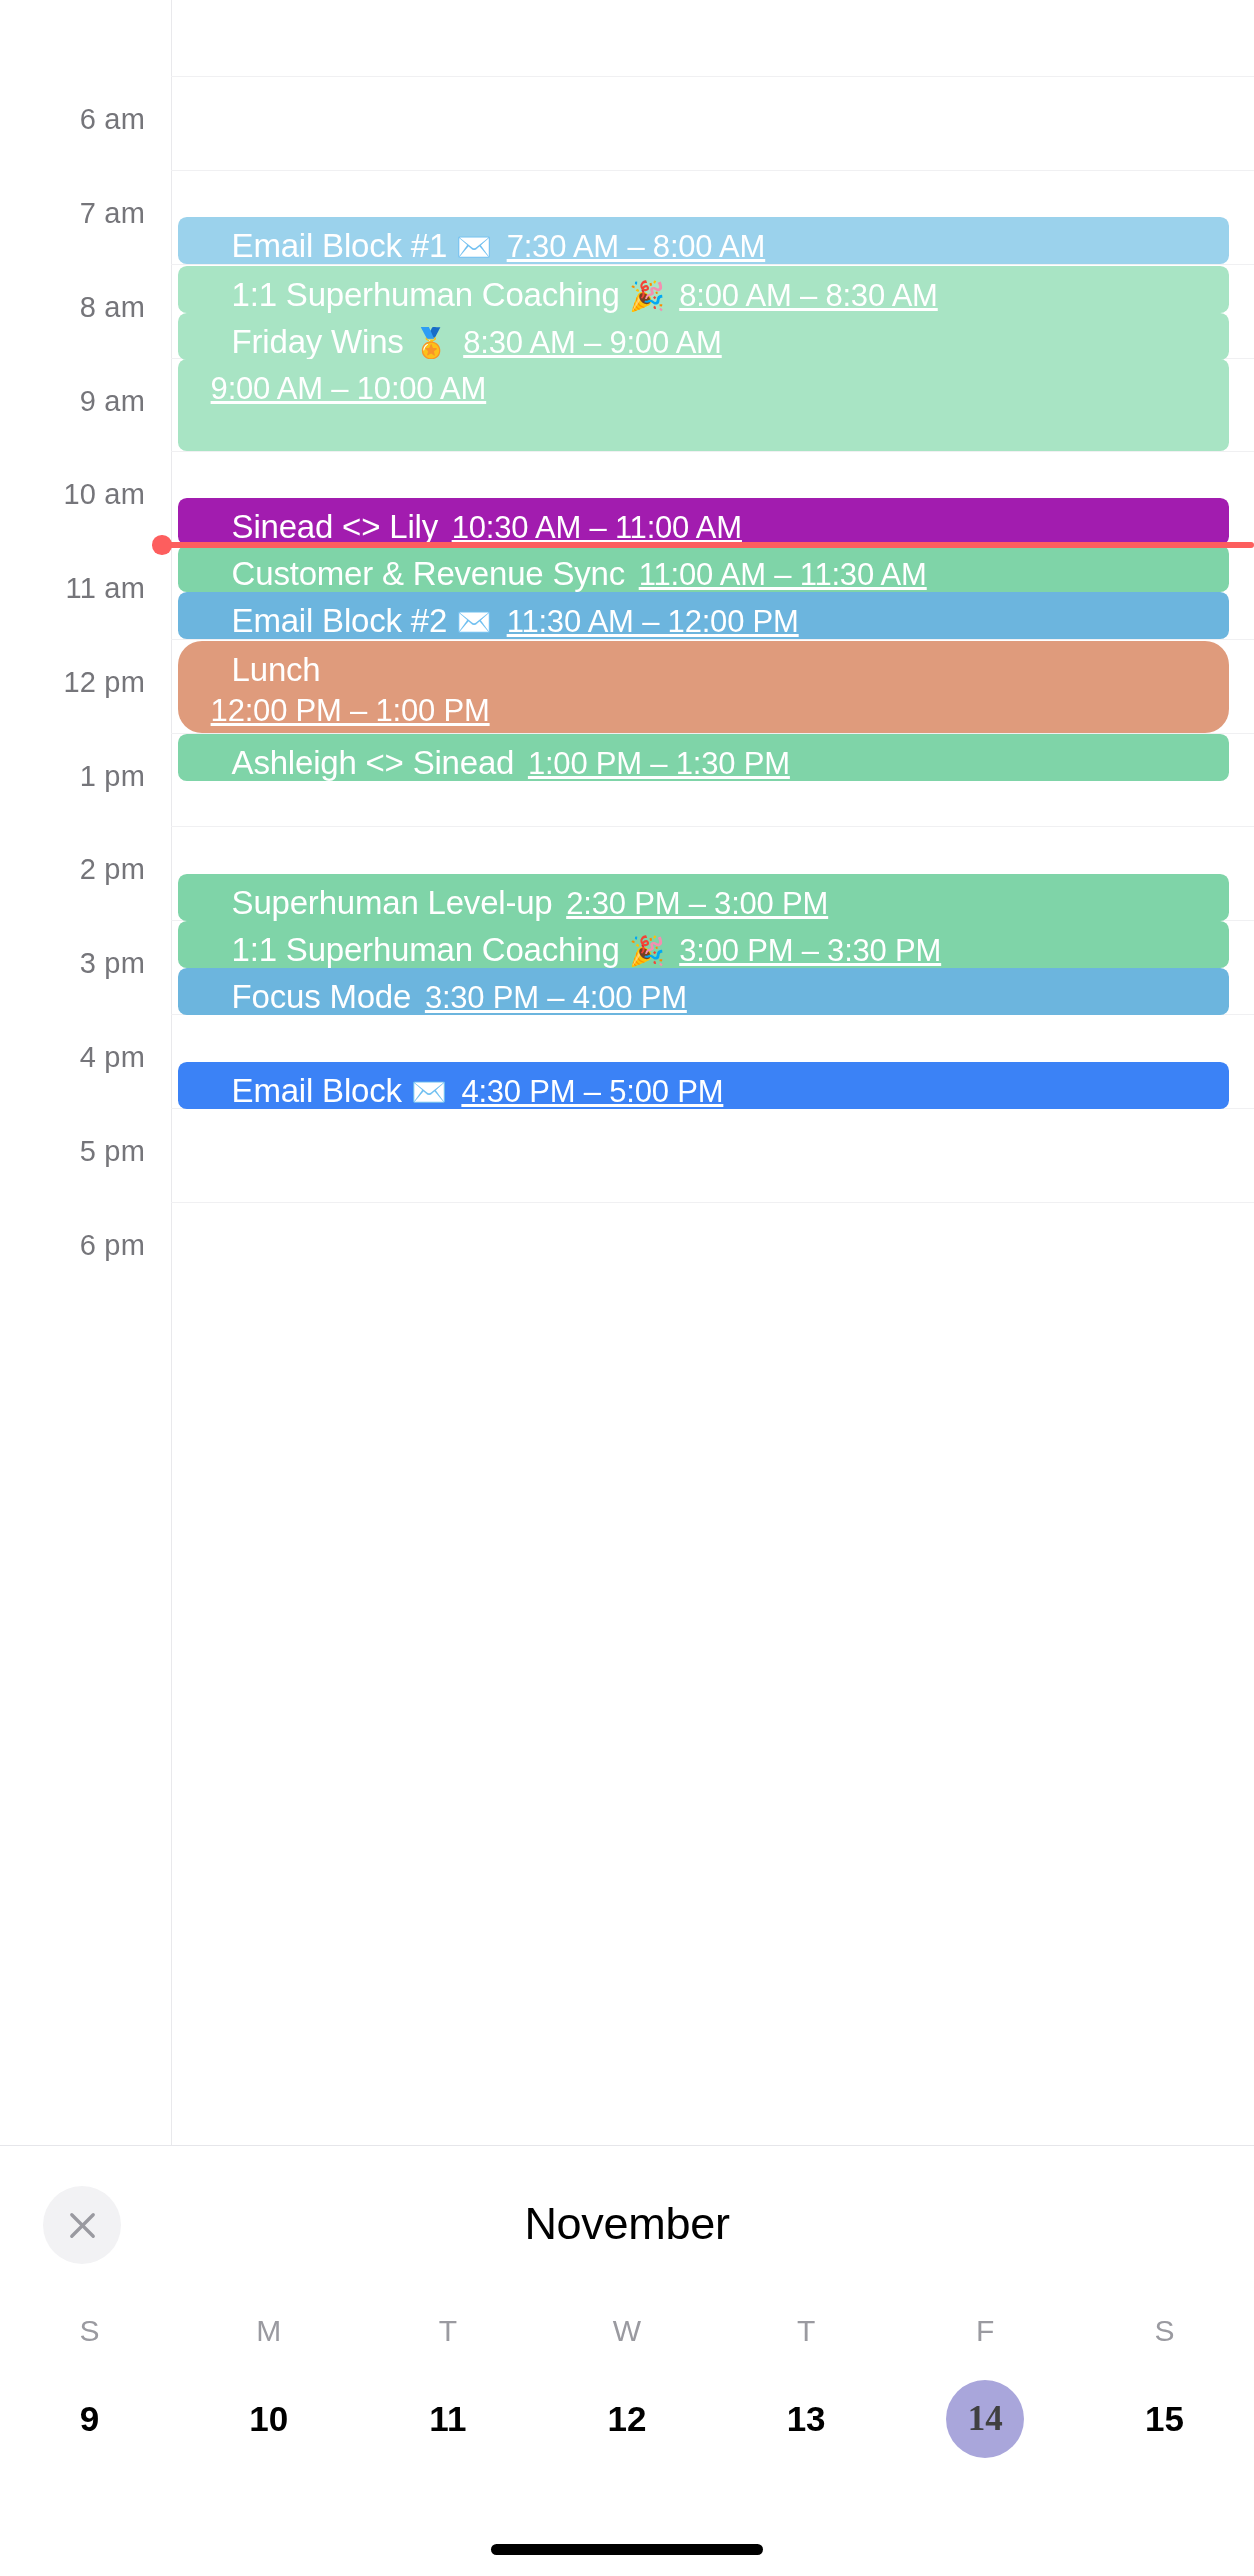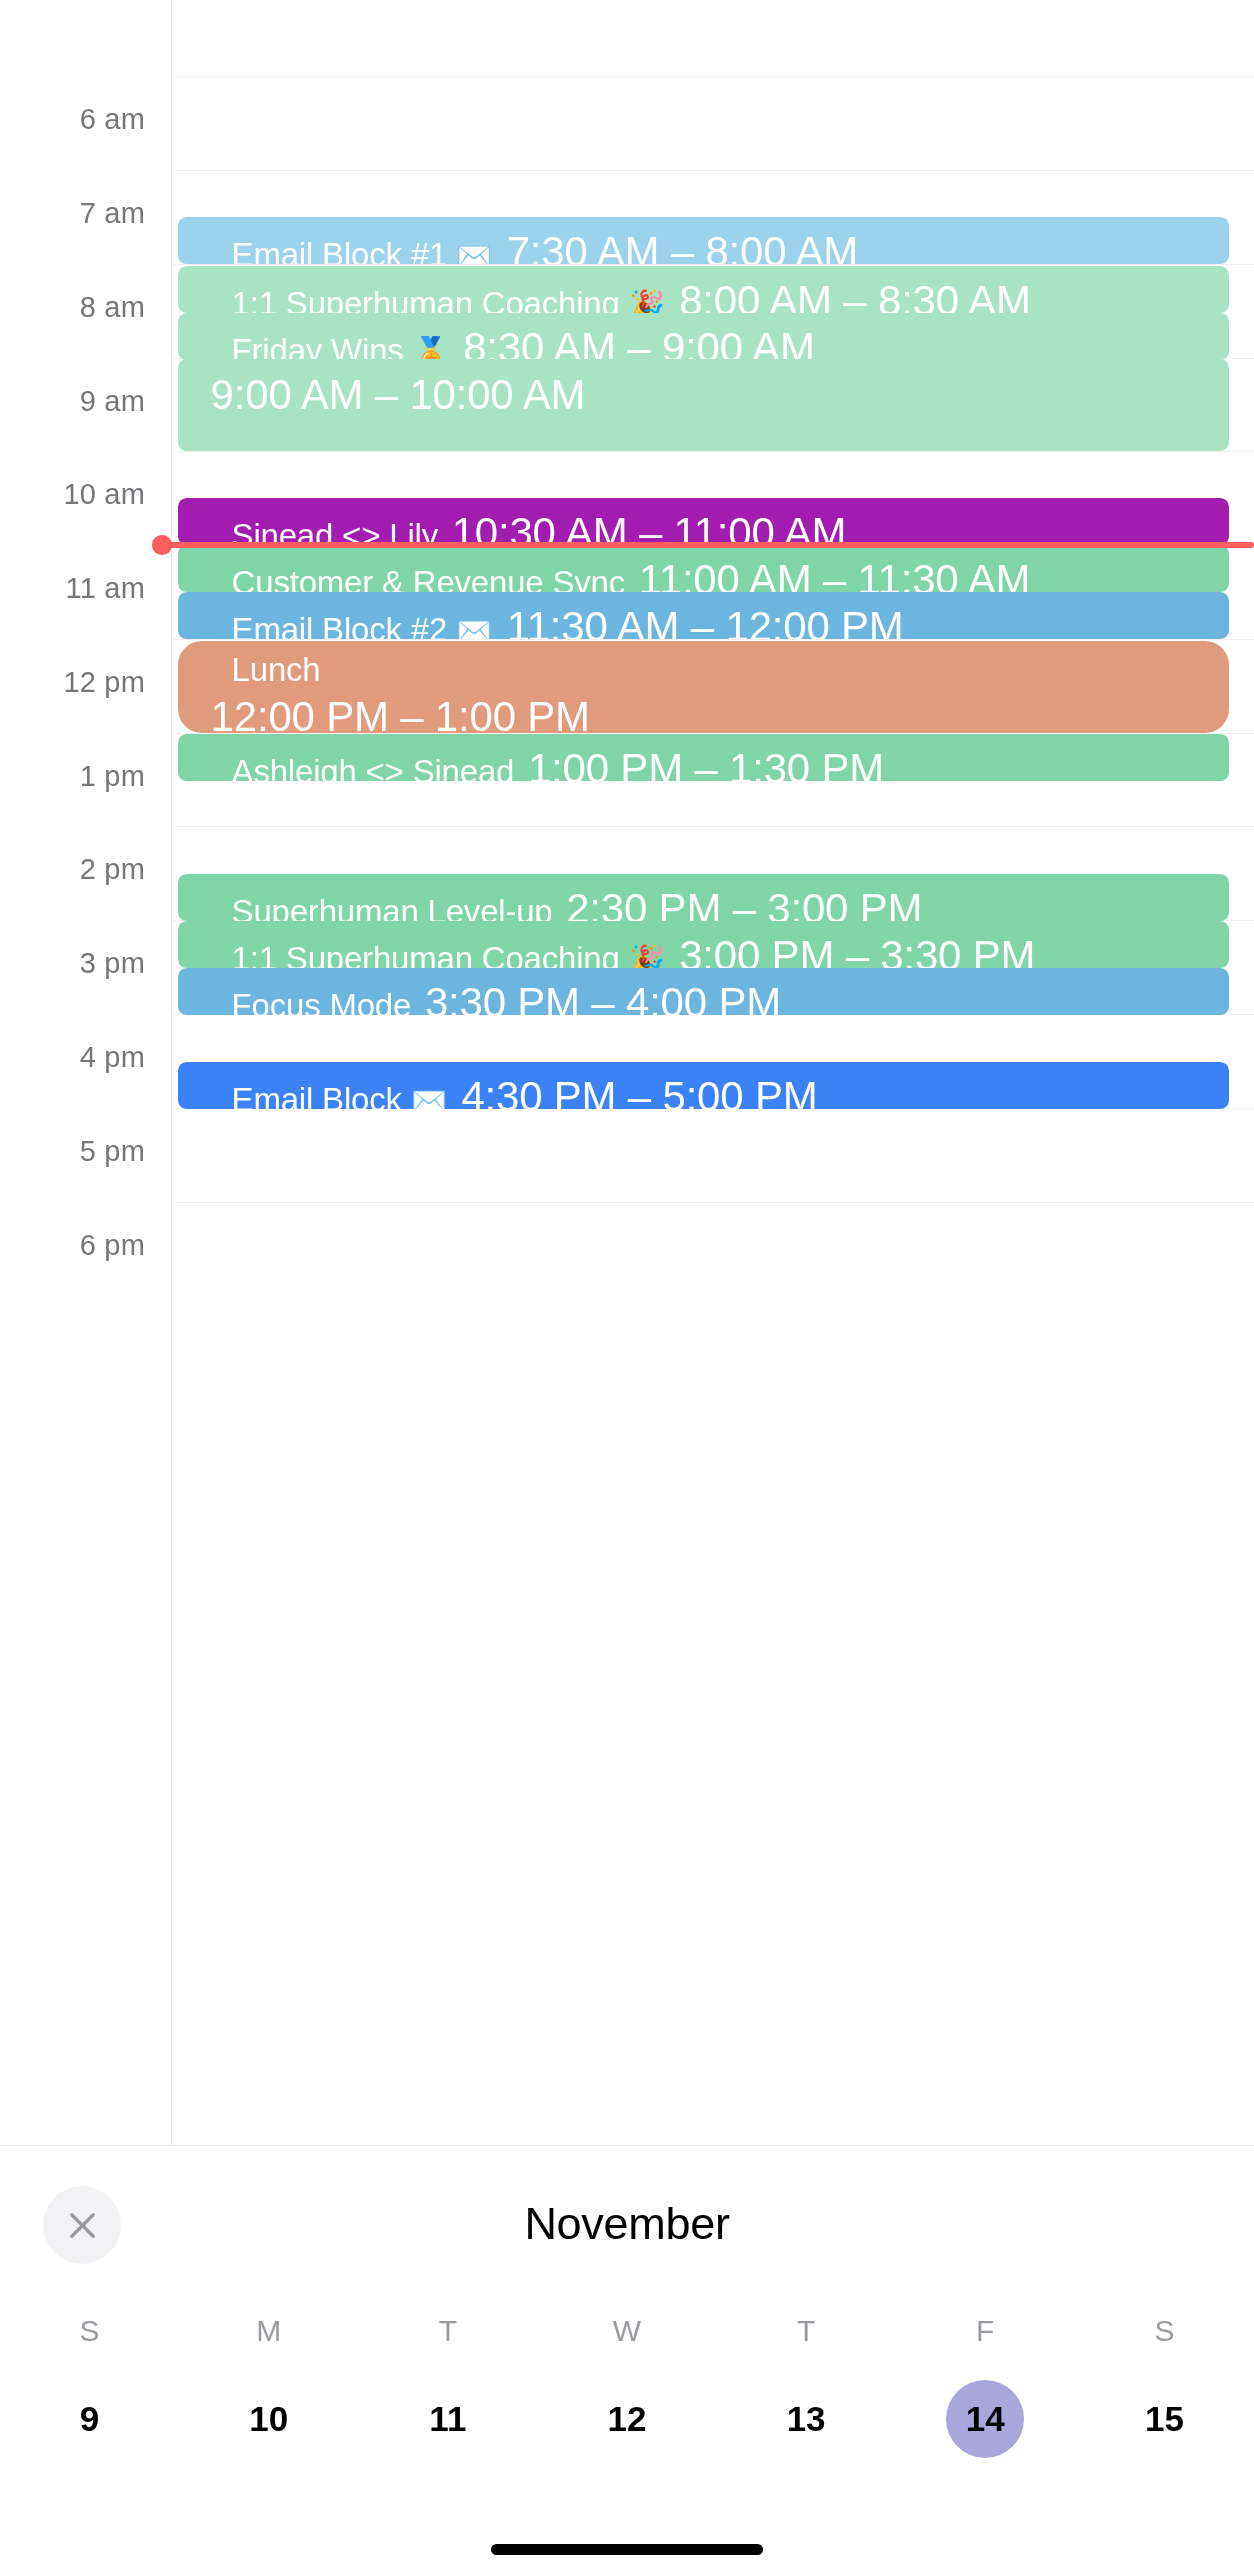--- a/index.html
+++ b/index.html
@@ -70,24 +70,25 @@
     font-weight:400;
     letter-spacing:-0.2px;
     margin-left:36px;
   }
   .event .ev-emoji{
     font-size:29px;
     margin-left:9.8px;
     font-weight:400;
   }
   .event .ev-time{
-    font-size:42px;
+    font-size:31px;
     font-weight:400;
     margin-left:13.7px;
     letter-spacing:-0.2px;
+    text-decoration:underline;
   }
   .event.stacked .ev-time{
     margin-left:15px;
     display:block;
     margin-top:2.9px;
   }
 
   
   #now-indicator{
     position:absolute;left:162px;right:0;height:5.9px;
@@ -136,21 +137,22 @@
   }
   #dates-row{margin-top:17.6px;}
   #dates-row .week-cell{height:84px;}
   .date-pill{
     width:78px;height:78px;border-radius:50%;
     display:flex;align-items:center;justify-content:center;
     font-size:35px;font-weight:700;color:#000000;
   }
   .date-pill.selected{
     background:#a9a6db;
-    color:#000000;
+    color:#404040;
+    font-family:Liberation Serif, serif;
   }
 
   
   #home-indicator{
     position:absolute;left:50%;transform:translateX(-50%);
     bottom:21.5px;width:272px;height:10.7px;border-radius:5.9px;
     background:#000000;
   }
 </style>
 </head>

